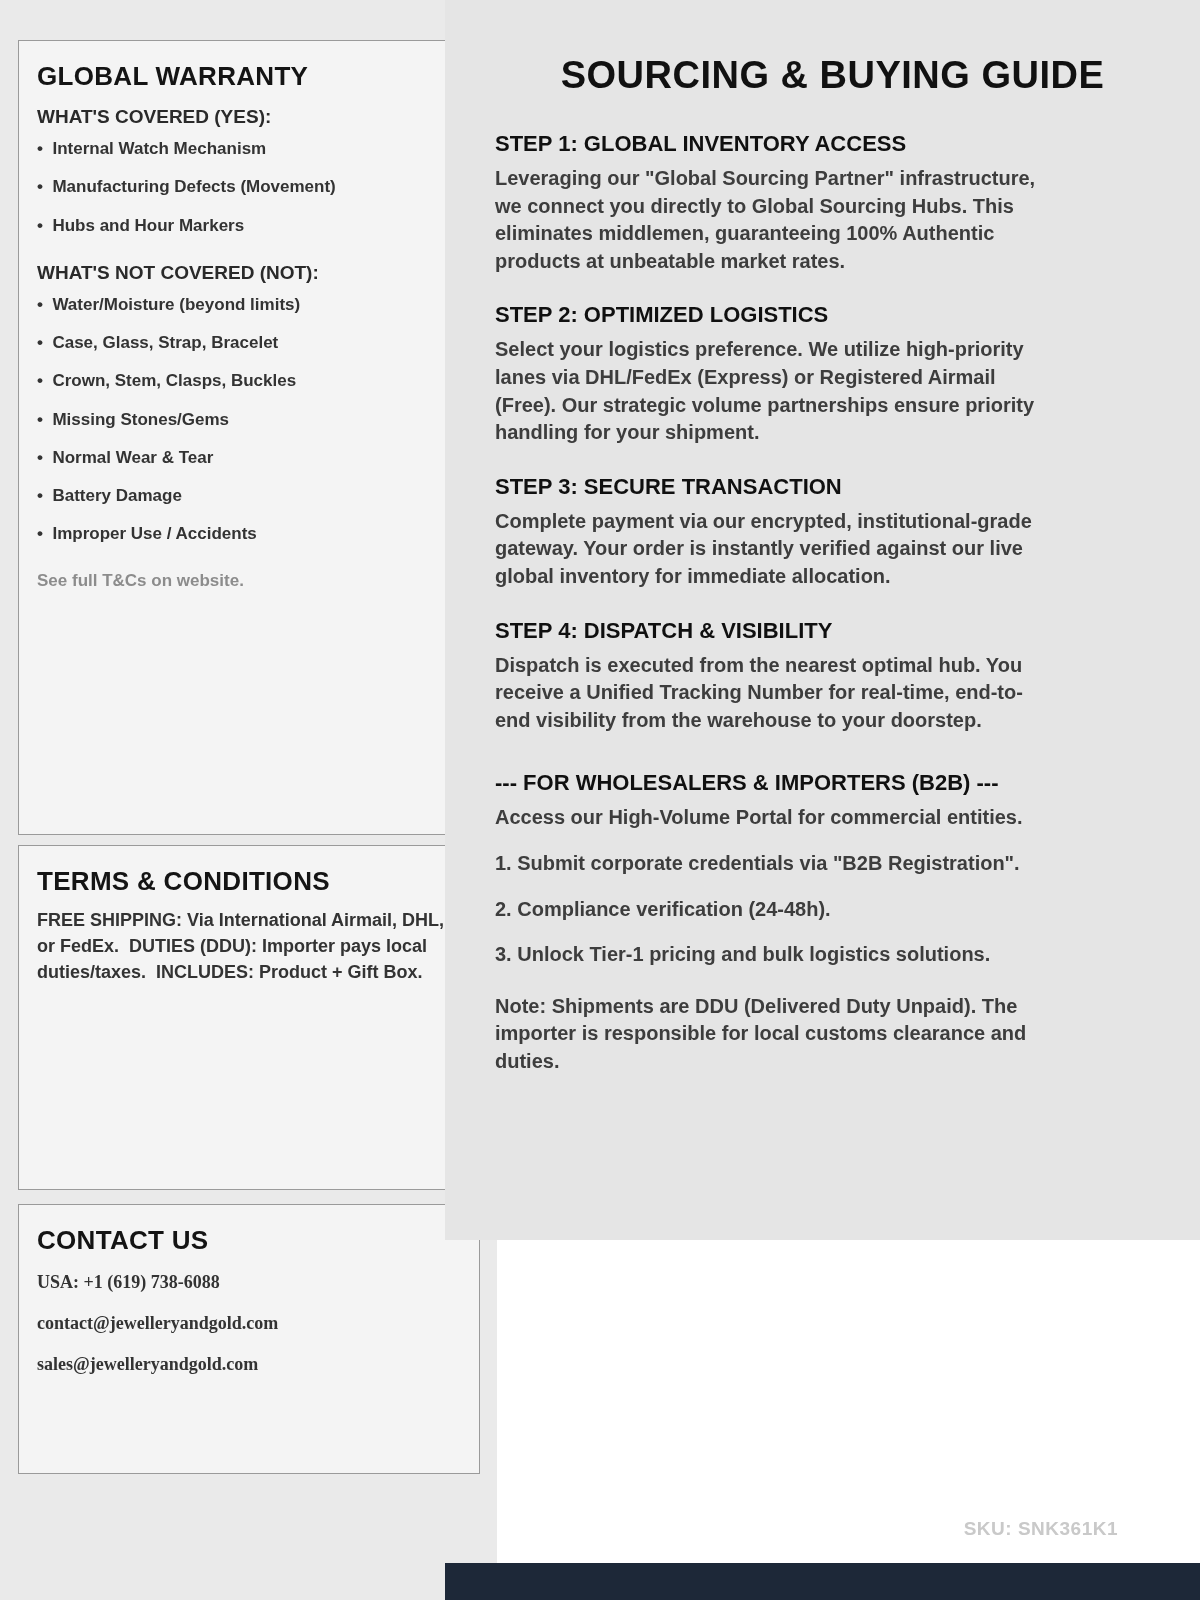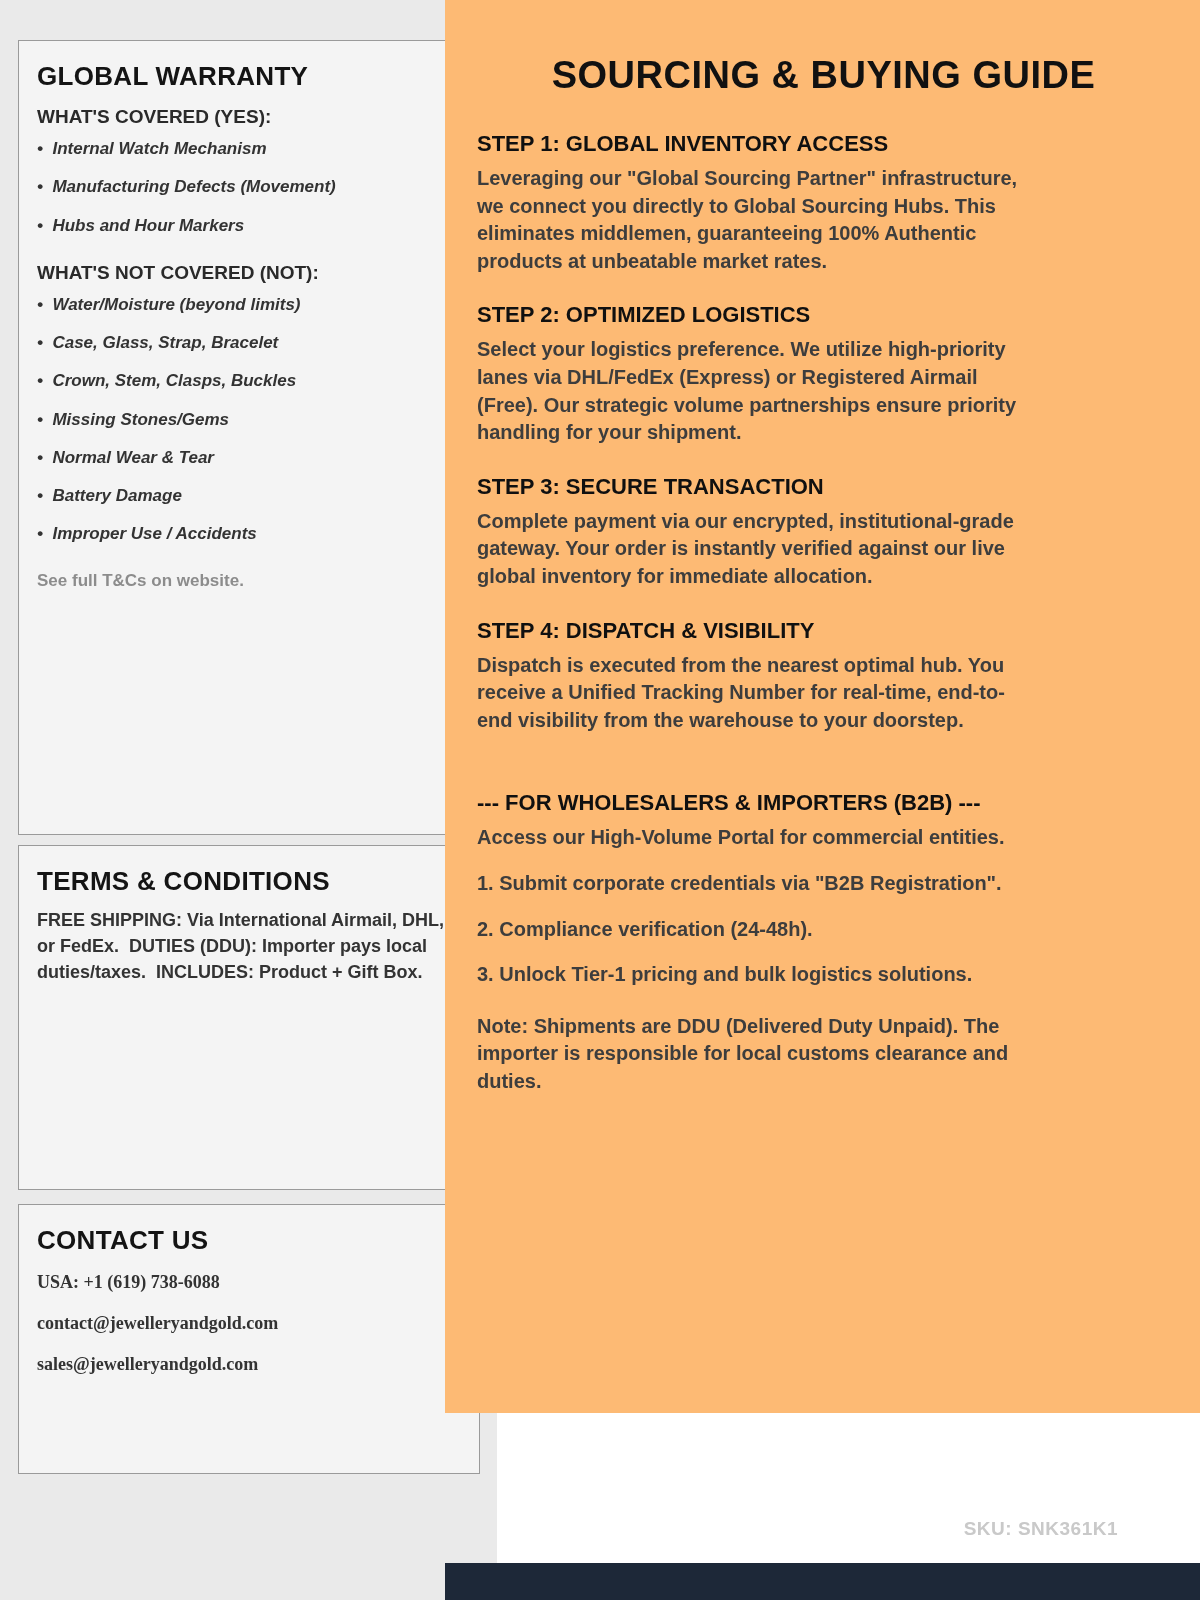--- a/index.html
+++ b/index.html
@@ -33,21 +33,21 @@
     margin: 0 0 10px 0;
     font-size: 26px;
     letter-spacing: 0.3px;
     color: #141414;
   }
   .box h3 {
     margin: 14px 0 10px 0;
     font-size: 19px;
     color: #2a2a2a;
   }
-  .box ul { list-style: none; margin: 0 0 26px 0; padding: 0; font-style: italic; }
+  .box ul { list-style: none; margin: 0 0 26px 0; padding: 0; }
   .box li {
     font-size: 17px;
     font-weight: bold;
     color: #333333;
     margin: 0 0 17px 0;
     line-height: 1.25;
   }
   .box li::before { content: "\2022\00a0\00a0"; color: #333; }
   .footnote {
     margin: 24px 0 0 0;
@@ -68,23 +68,23 @@
     font-size: 18px;
     font-weight: bold;
     color: #333333;
     font-family: Liberation Serif, serif;
   }
   .box-contact h2 { margin-bottom: 16px; }
 
   
   .main {
     position: absolute; left: 445px; top: 0;
-    width: 755px; height: 1413px;
-    padding: 44px 30px 0 32px;
-    background: #fdba74;
+    width: 755px; height: 1240px;
+    padding: 44px 30px 0 50px;
+    background: #e5e5e5;
   }
   .main h1 {
     margin: 10px 0 34px 0;
     font-size: 38px;
     letter-spacing: 0.5px;
     text-align: center;
     color: #111111;
   }
   .step h2, .b2b h2 {
     margin: 27px 0 8px 0;
@@ -93,21 +93,21 @@
     max-width: 580px;
   }
   .step p, .b2b p {
     margin: 0 0 10px 0;
     max-width: 545px;
     font-size: 20px;
     font-weight: bold;
     color: #3d3d3d;
     line-height: 1.38;
   }
-  .b2b h2 { margin-top: 56px; }
+  .b2b h2 { margin-top: 36px; }
   .b2b .b2b-item { margin: 0 0 18px 0; }
   .b2b .intro { margin-bottom: 18px; }
   .b2b .note { margin-top: 24px; }
 
   .sku {
     position: absolute;
     right: 82px; bottom: 60px;
     font-size: 19px;
     font-weight: bold;
     color: #c9c9c9;

